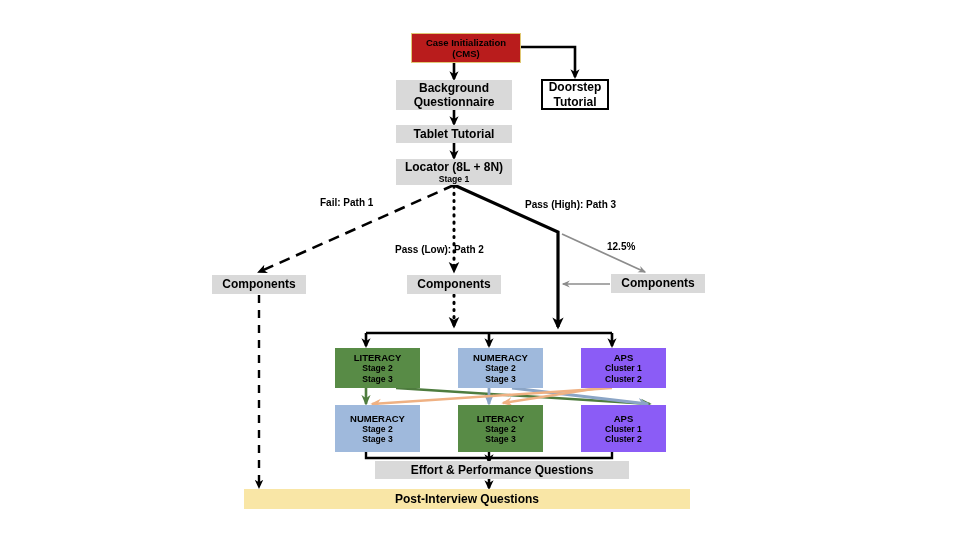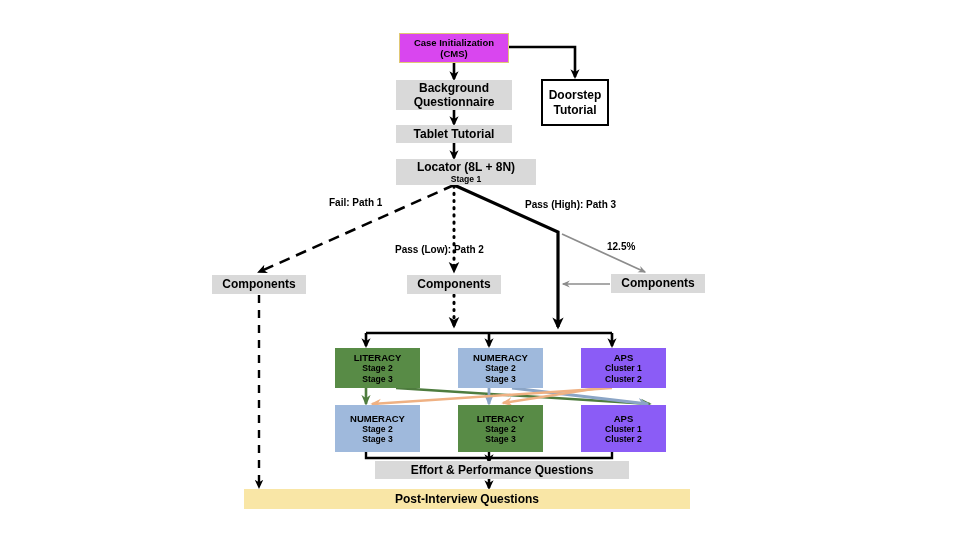--- a/index.html
+++ b/index.html
@@ -2,21 +2,21 @@
 <html><head>
 <meta charset="utf-8">
 <style>
   html,body{margin:0;padding:0;background:#ffffff;}
   body{width:960px;height:539px;position:relative;overflow:hidden;
        font-family:"Liberation Sans",sans-serif;color:#000;}
   #canvas{position:absolute;left:0;top:0;width:960px;height:539px;}
   .node{position:absolute;box-sizing:border-box;display:flex;flex-direction:column;
         align-items:center;justify-content:center;text-align:center;line-height:1.18;}
   .gray{background:#d9d9d9;}
-  .yellow{background:#d946ef;border:1px solid #e0c874;}
+  .yellow{background:#b91c1c;border:1px solid #e0c874;margin-left:12px;}
   .yellowbar{background:#f9e6a6;}
   .white-thick{background:#ffffff;border:2.5px solid #000000;}
   .green{background:#588b46;color:#000;}
   .blue{background:#9fb9dc;color:#000;align-items:center;}
   .orange{background:#8b5cf6;color:#000;}
   .t-title{font-weight:bold;font-size:9.5px;}
   .t-plain{font-weight:bold;font-size:12px;}
   .t-small{font-weight:bold;font-size:8.6px;}
   .edgelabel{position:absolute;font-weight:bold;font-size:10px;white-space:nowrap;}
   svg{position:absolute;left:0;top:0;overflow:visible;}
@@ -92,35 +92,35 @@
     <path d="M489,458 L489,462" stroke="#000" stroke-width="2.6" fill="none" marker-end="url(#ahBlackBig)"></path>
 
     <path d="M489,479 L489,488" stroke="#000" stroke-width="2.6" fill="none" marker-end="url(#ahBlackBig)"></path>
   </svg>
 
   <div class="node yellow" style="left:399px;top:33px;width:110px;height:30px;">
     <div class="t-title">Case Initialization</div>
     <div class="t-title">(CMS)</div>
   </div>
 
-  <div class="node white-thick" style="left:541px;top:79px;width:68px;height:47px;">
+  <div class="node white-thick" style="left:541px;top:79px;width:68px;height:31px;">
     <div class="t-plain">Doorstep</div>
     <div class="t-plain">Tutorial</div>
   </div>
 
   <div class="node gray" style="left:396px;top:80px;width:116px;height:30px;">
     <div class="t-plain">Background</div>
     <div class="t-plain">Questionnaire</div>
   </div>
 
   <div class="node gray" style="left:396px;top:125px;width:116px;height:18px;">
     <div class="t-plain">Tablet Tutorial</div>
   </div>
 
-  <div class="node gray" style="left:396px;top:159px;width:140px;height:26px;">
+  <div class="node gray" style="left:396px;top:159px;width:116px;height:26px;">
     <div class="t-plain">Locator (8L + 8N)</div>
     <div class="t-small">Stage 1</div>
   </div>
 
   <div class="node gray" style="left:212px;top:275px;width:94px;height:19px;">
     <div class="t-plain">Components</div>
   </div>
 
   <div class="node gray" style="left:407px;top:275px;width:94px;height:19px;">
     <div class="t-plain">Components</div>
@@ -167,18 +167,18 @@
   </div>
 
   <div class="node gray" style="left:375px;top:461px;width:254px;height:18px;">
     <div class="t-plain">Effort &amp; Performance Questions</div>
   </div>
 
   <div class="node yellowbar" style="left:244px;top:489px;width:446px;height:20px;">
     <div class="t-plain">Post-Interview Questions</div>
   </div>
 
-  <div class="edgelabel" style="left:289px;top:197px;padding-left:40px;">Fail: Path 1</div>
+  <div class="edgelabel" style="left:280px;top:197px;padding-left:40px;">Fail: Path 1</div>
   <div class="edgelabel" style="left:395px;top:244px;">Pass (Low): Path 2</div>
   <div class="edgelabel" style="left:525px;top:199px;">Pass (High): Path 3</div>
   <div class="edgelabel" style="left:607px;top:241px;">12.5%</div>
 
 </div>
 
 </body></html>

